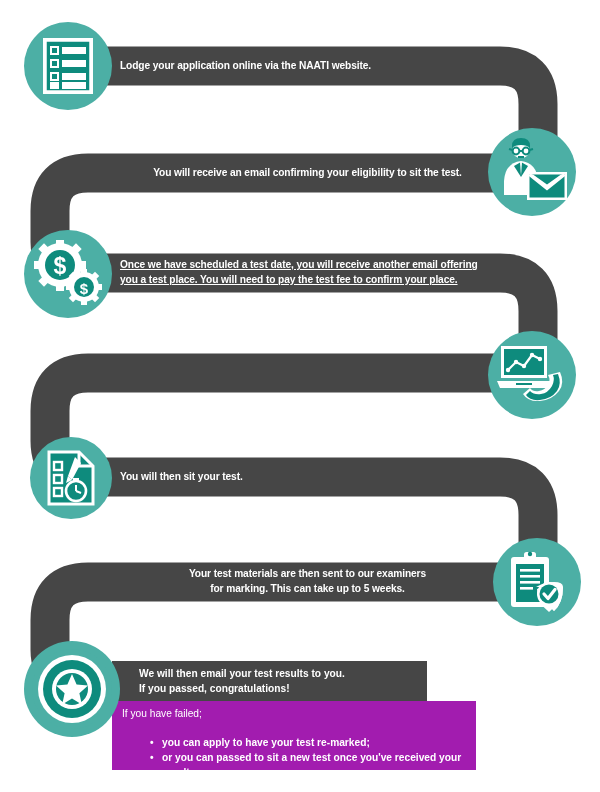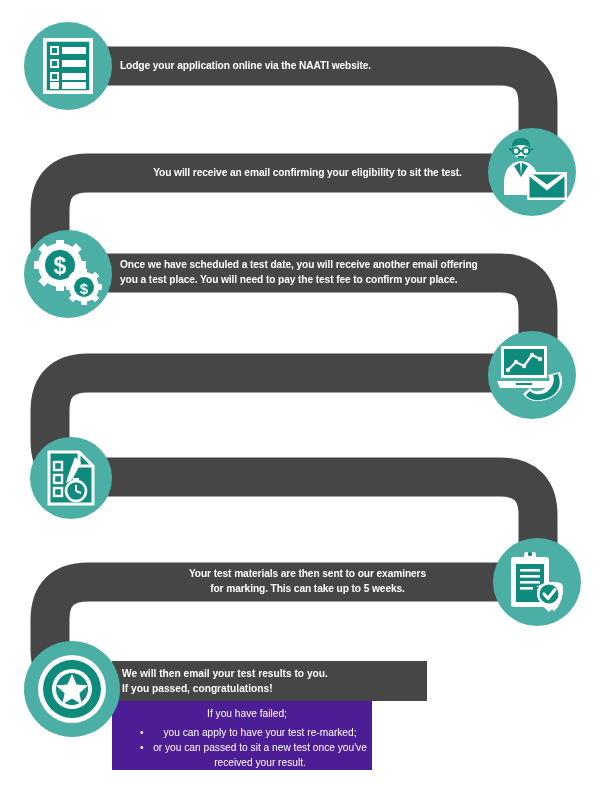--- a/index.html
+++ b/index.html
@@ -61,42 +61,43 @@
     background: #464646;
     box-sizing: border-box;
     padding: 5px 0 0 10px;
   }
   #result-dark .line {
     color: #ffffff;
     font-size: 10.2px;
     font-weight: bold;
     line-height: 15px;
     font-family: "Liberation Sans", sans-serif;
+    margin-left: 17px;
   }
   #result-green {
     position: absolute;
     left: 112px;
     top: 701px;
-    width: 260px;
+    width: 364px;
     height: 69px;
-    background: #4c1d95;
+    background: #a21caf;
     box-sizing: border-box;
     padding: 5px 0 0 10px;
-    text-align: center;
   }
   #result-green .lead {
     color: #ffffff;
     font-size: 10.2px;
     line-height: 15px;
     font-family: "Liberation Sans", sans-serif;
   }
   #result-green ul {
-    margin: 4px;
+    margin: 14px;
     padding: 0 0 0 14px;
     list-style: none;
+    font-weight: bold;
   }
   #result-green li {
     color: #ffffff;
     font-size: 10.2px;
     line-height: 15px;
     font-family: "Liberation Sans", sans-serif;
     position: relative;
     padding-left: 12px;
   }
   #result-green li:before {
@@ -141,24 +142,25 @@
              Q 50 582 50 620
              L 50 650
              Q 50 683 88 683
              L 200 683" fill="none" stroke="#464646" stroke-width="39" stroke-linecap="butt" stroke-linejoin="round"></path>
   </svg>
 
   <div class="step-text left" style="left:120px; top:58px; width:330px;">Lodge your application online via the NAATI website.</div>
 
   <div class="step-text right" style="left:130px; top:165px; width:355px;">You will receive an email confirming your eligibility to sit the test.</div>
 
-  <div class="step-text left" style="left:120px; top:257px; width:385px;">Once we have scheduled a test date, you will receive another email offering
+  <div class="step-text left" style="left:120px; top:257px; width:385px;text-decoration:underline;">Once we have scheduled a test date, you will receive another email offering
 you a test place. You will need to pay the test fee to confirm your place.</div>
 
 
+  <div class="step-text left" style="left:120px; top:469px; width:330px;">You will then sit your test.</div>
 
   <div class="step-text right" style="left:130px; top:566px; width:355px;">Your test materials are then sent to our examiners
 for  marking. This can take up to 5 weeks.</div>
 
   <div id="result-dark">
     <div class="line">We will then email your test results to you.</div>
     <div class="line">If you passed, congratulations!</div>
   </div>
 
   <div id="result-green">

